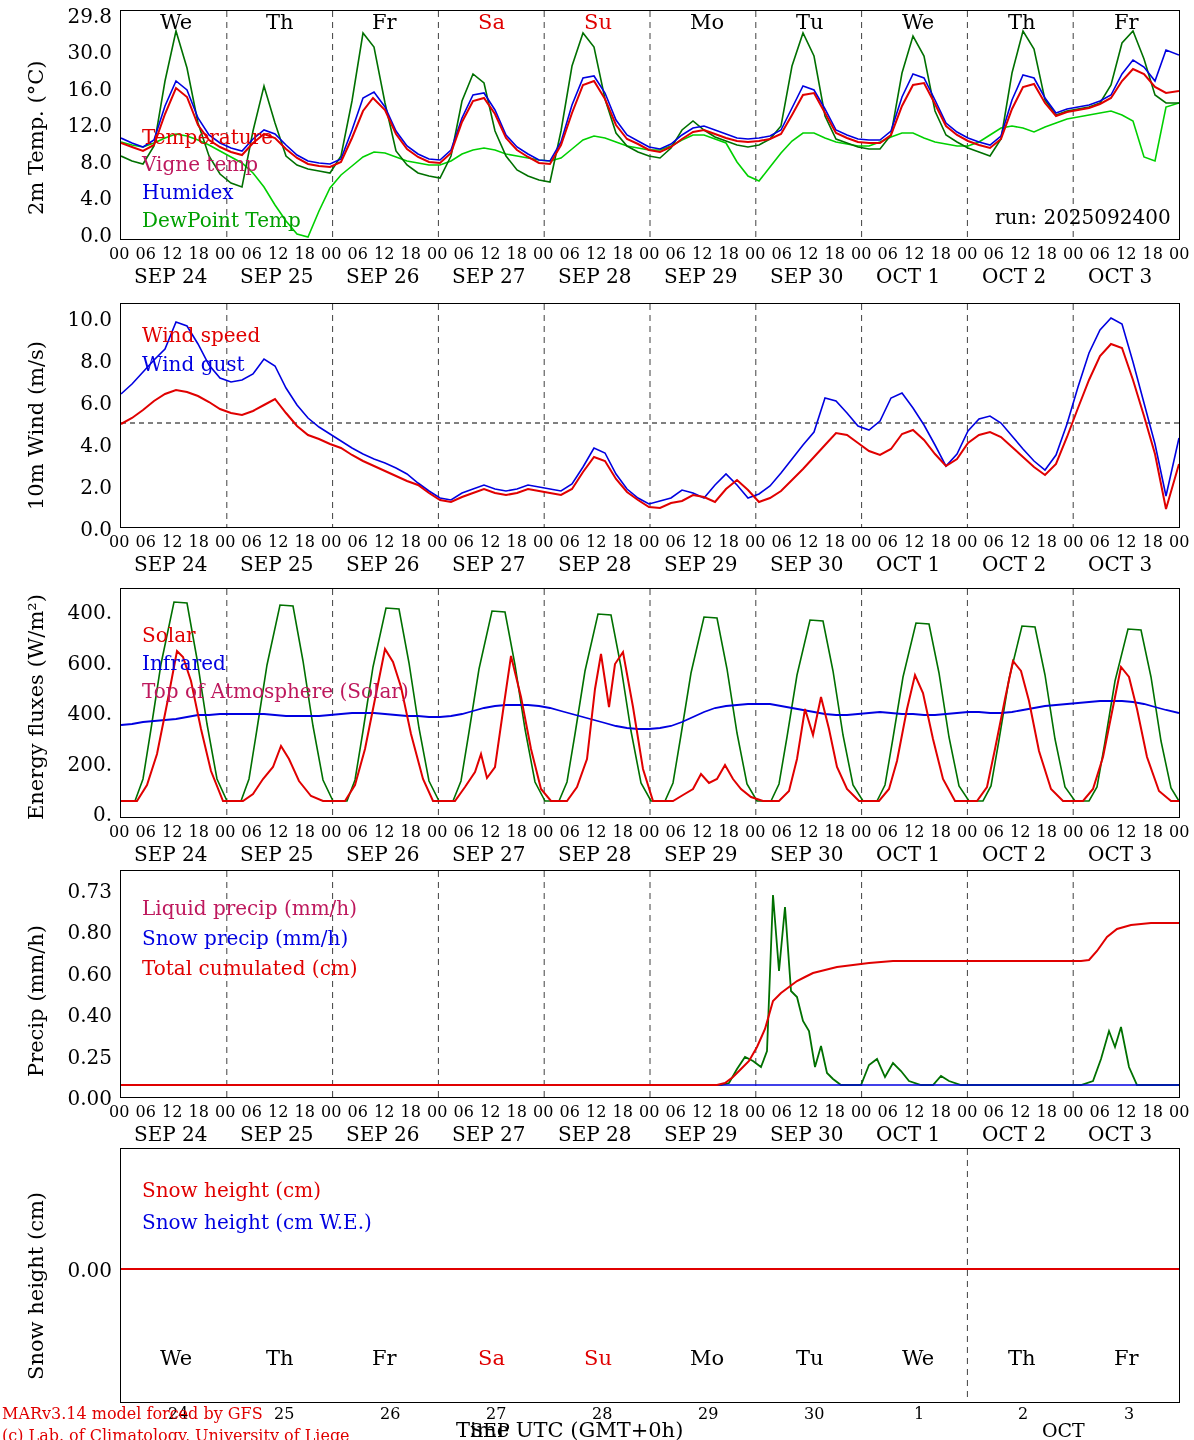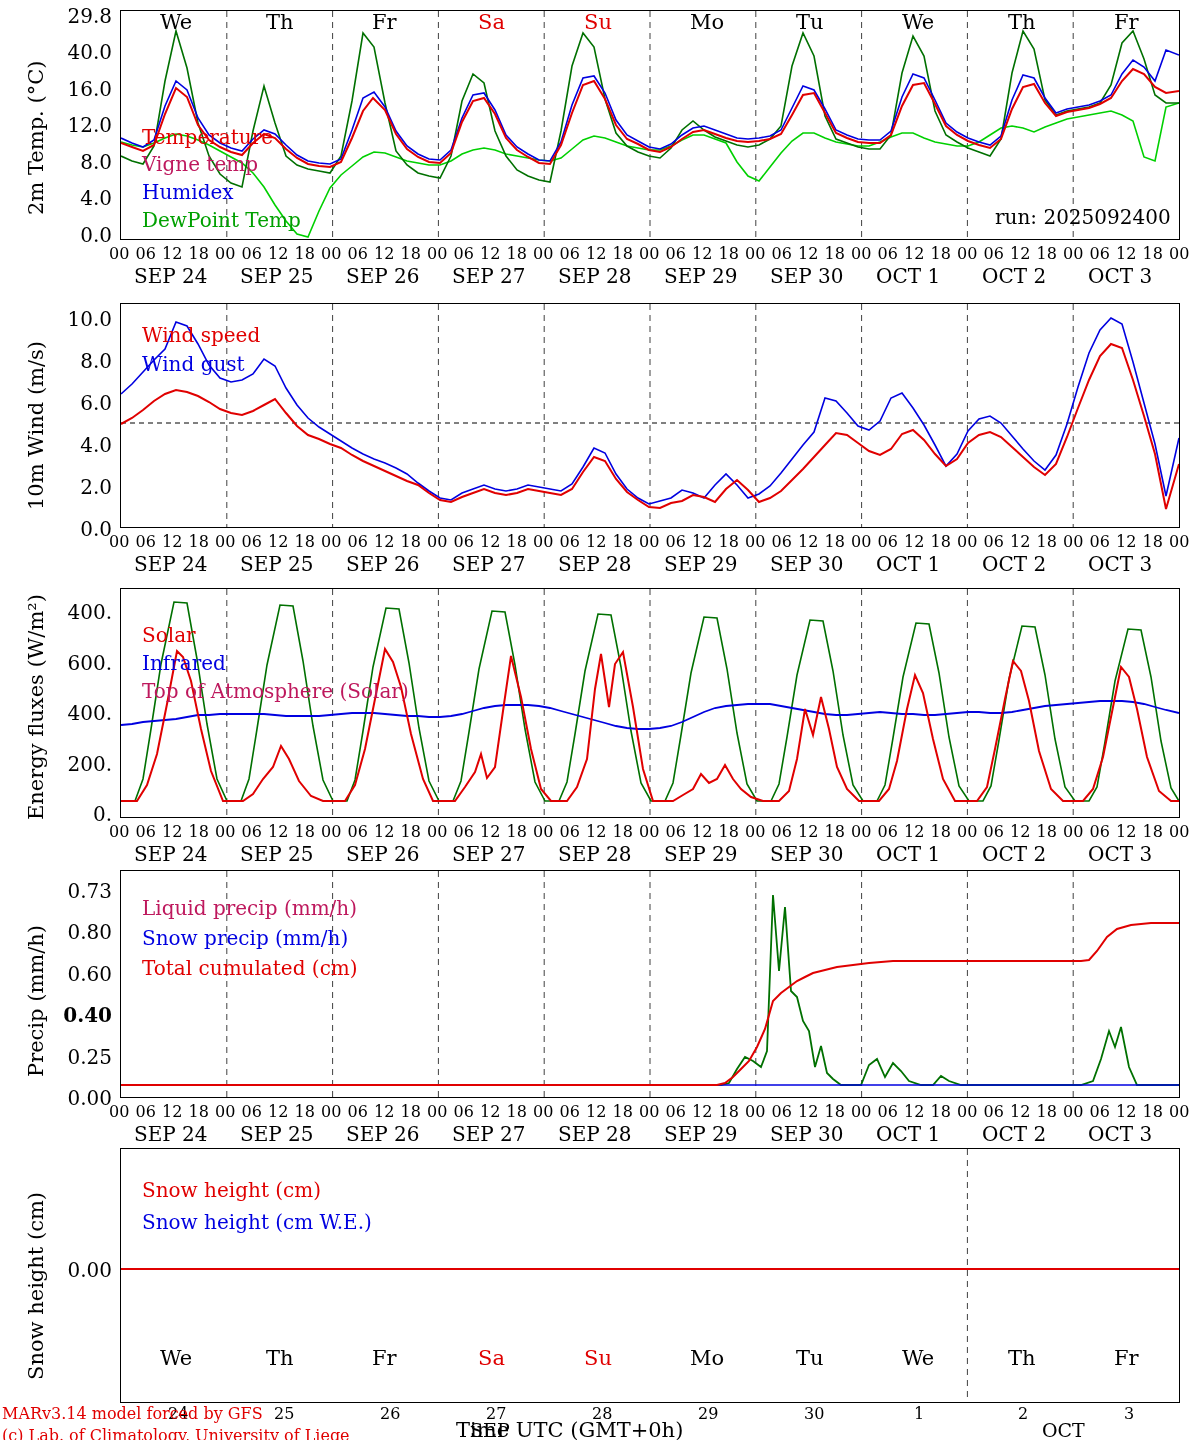--- a/index.html
+++ b/index.html
@@ -26,21 +26,21 @@
 <body>
 
 <div class="panel" style="top:0;height:285px;">
   <div class="ylab" style="left:24px;top:215px;">2m Temp. (°C)</div>
 
   <div class="ytick" style="left:42px;top:223px;width:70px;">0.0</div>
   <div class="ytick" style="left:42px;top:186px;width:70px;">4.0</div>
   <div class="ytick" style="left:42px;top:150px;width:70px;">8.0</div>
   <div class="ytick" style="left:42px;top:113px;width:70px;">12.0</div>
   <div class="ytick" style="left:42px;top:77px;width:70px;">16.0</div>
-  <div class="ytick" style="left:42px;top:40px;width:70px;">40.0</div>
+  <div class="ytick" style="left:42px;top:40px;width:70px;">30.0</div>
   <div class="ytick" style="left:42px;top:4px;width:70px;">29.8</div>
 
   <div class="plotbox" style="left:120px;top:10px;width:1060px;height:230px;">
     <svg width="1058" height="228" viewBox="0 0 1058 228" preserveAspectRatio="none">
       <g stroke="#000" stroke-width="1" stroke-dasharray="6,5" opacity="0.75">
         <line x1="105.8" y1="0" x2="105.8" y2="228"></line>
           <line x1="211.6" y1="0" x2="211.6" y2="228"></line>
         <line x1="317.4" y1="0" x2="317.4" y2="228"></line>
           <line x1="423.2" y1="0" x2="423.2" y2="228"></line>
         <line x1="529" y1="0" x2="529" y2="228"></line>
@@ -317,21 +317,21 @@
       <span style="position: absolute; left: 862px;">OCT 2</span>
       <span style="position: absolute; left: 968px;">OCT 3</span>
     </div>
 </div>
 
 <div class="panel" style="top:862px;height:265px;">
   <div class="ylab" style="left:24px;top:215px;">Precip (mm/h)</div>
 
   <div class="ytick" style="left:22px;top:224px;width:90px;">0.00</div>
   <div class="ytick" style="left:22px;top:183px;width:90px;">0.25</div>
-  <div class="ytick" style="left:22px;top:141px;width:90px;font-weight:bold;">0.40</div>
+  <div class="ytick" style="left:22px;top:141px;width:90px;">0.40</div>
   <div class="ytick" style="left:22px;top:100px;width:90px;">0.60</div>
   <div class="ytick" style="left:22px;top:58px;width:90px;">0.80</div>
   <div class="ytick" style="left:22px;top:17px;width:90px;">0.73</div>
 
   <div class="plotbox" style="left:120px;top:8px;width:1060px;height:228px;">
     <svg width="1058" height="226" viewBox="0 0 1058 226" preserveAspectRatio="none">
       <g stroke="#000" stroke-width="1" stroke-dasharray="6,5" opacity="0.75">
         <line x1="105.8" y1="0" x2="105.8" y2="226"></line>
           <line x1="211.6" y1="0" x2="211.6" y2="226"></line>
         <line x1="317.4" y1="0" x2="317.4" y2="226"></line>

